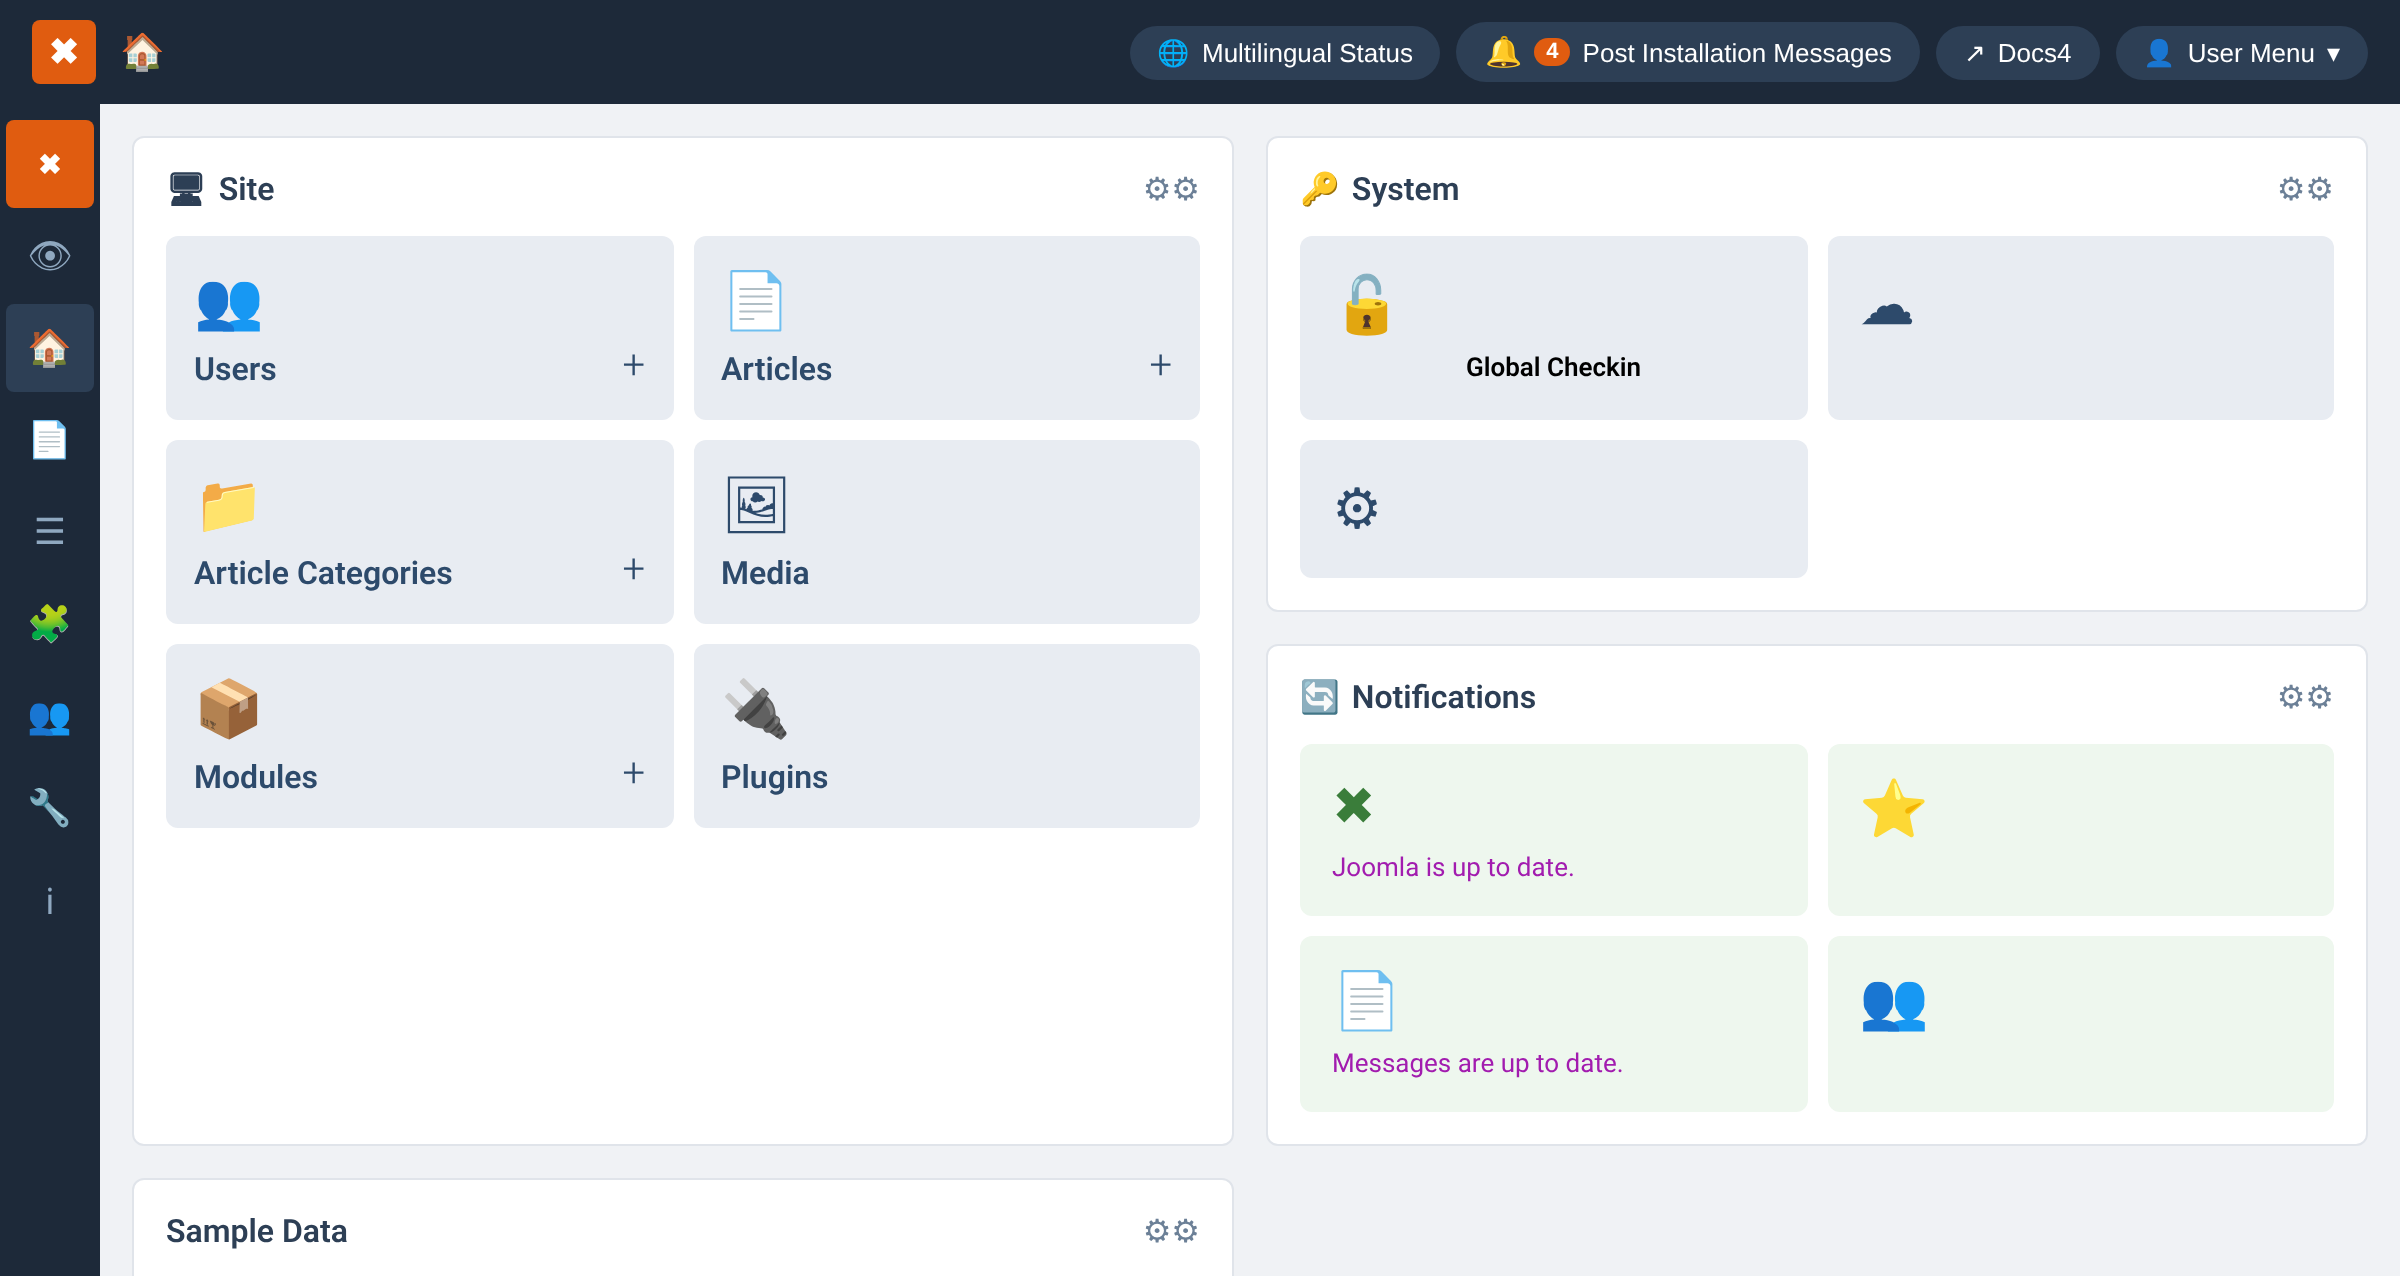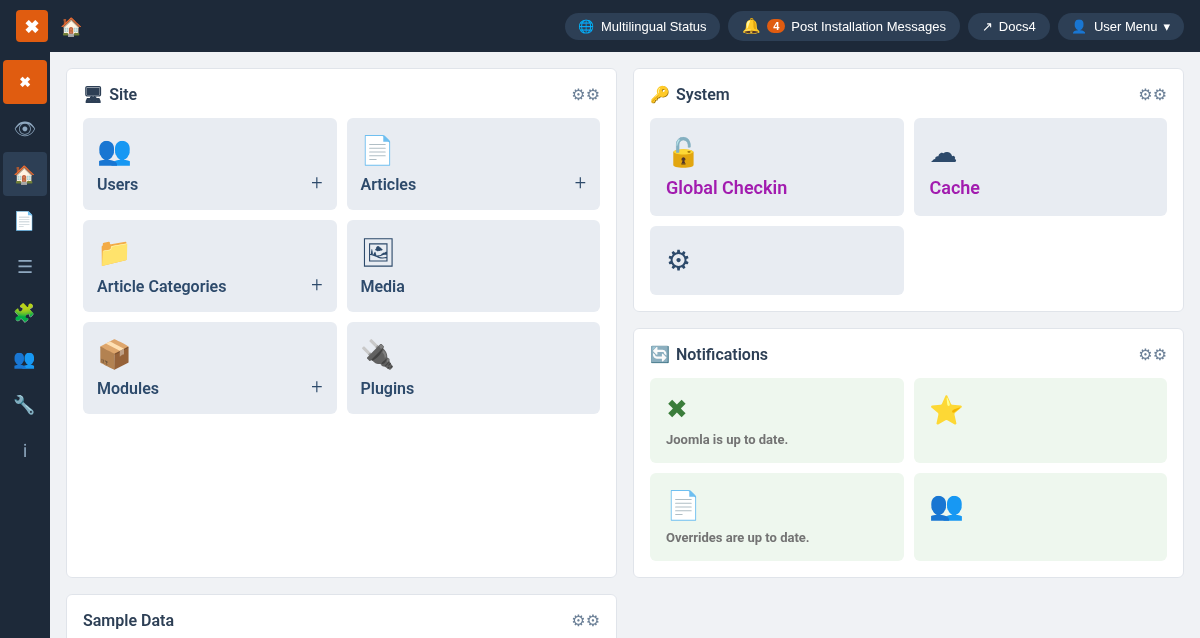--- a/index.html
+++ b/index.html
@@ -153,40 +153,40 @@
     .system-item {
       background: #e8ecf2;
       border-radius: 6px;
       padding: 18px 16px;
       display: flex;
       flex-direction: column;
       gap: 8px;
       cursor: pointer;
     }
     .system-item-icon { font-size: 28px; color: #2d4a6b; }
-    .system-item-label { font-size: 18px; font-weight: 600; color: #a21caf; }
+    .system-item-label { font-size: 13px; font-weight: 600; color: #000000; text-align: center; }
     .system-item.wide { grid-column: 1; }
 
     
     .notif-grid {
       display: grid;
       grid-template-columns: 1fr 1fr;
       gap: 10px;
     }
     .notif-item {
       background: #eef7ee;
       border-radius: 6px;
       padding: 16px;
       display: flex;
       flex-direction: column;
       gap: 8px;
       cursor: pointer;
     }
     .notif-item-icon { font-size: 28px; color: #3a7d3a; }
-    .notif-item-label { font-size: 13px; font-weight: 700; color: #737373; }
+    .notif-item-label { font-size: 13px; font-weight: 400; color: #a21caf; }
 
     
     .sample-panel { grid-column: 1; }
 
     
     .right-col { display: flex; flex-direction: column; gap: 16px; }
   </style>
 </head>
 <body>
 
@@ -301,21 +301,20 @@
           </div>
           <span class="panel-gear">⚙⚙</span>
         </div>
         <div class="system-grid">
           <div class="system-item">
             <span class="system-item-icon">🔓</span>
             <span class="system-item-label">Global Checkin</span>
           </div>
           <div class="system-item">
             <span class="system-item-icon">☁</span>
-            <span class="system-item-label">Cache</span>
           </div>
           <div class="system-item wide" style="grid-column:1;">
             <span class="system-item-icon">⚙</span>
           </div>
         </div>
       </div>
 
       <div class="panel">
         <div class="panel-header">
           <div class="panel-title">
@@ -327,21 +326,21 @@
         <div class="notif-grid">
           <div class="notif-item">
             <span class="notif-item-icon" style="color:#3a7d3a;font-size:26px;">✖</span>
             <span class="notif-item-label">Joomla is up to date.</span>
           </div>
           <div class="notif-item">
             <span class="notif-item-icon">⭐</span>
           </div>
           <div class="notif-item">
             <span class="notif-item-icon">📄</span>
-            <span class="notif-item-label">Overrides are up to date.</span>
+            <span class="notif-item-label">Messages are up to date.</span>
           </div>
           <div class="notif-item">
             <span class="notif-item-icon">👥</span>
           </div>
         </div>
       </div>
 
     </div>
 
     <div class="panel sample-panel">

